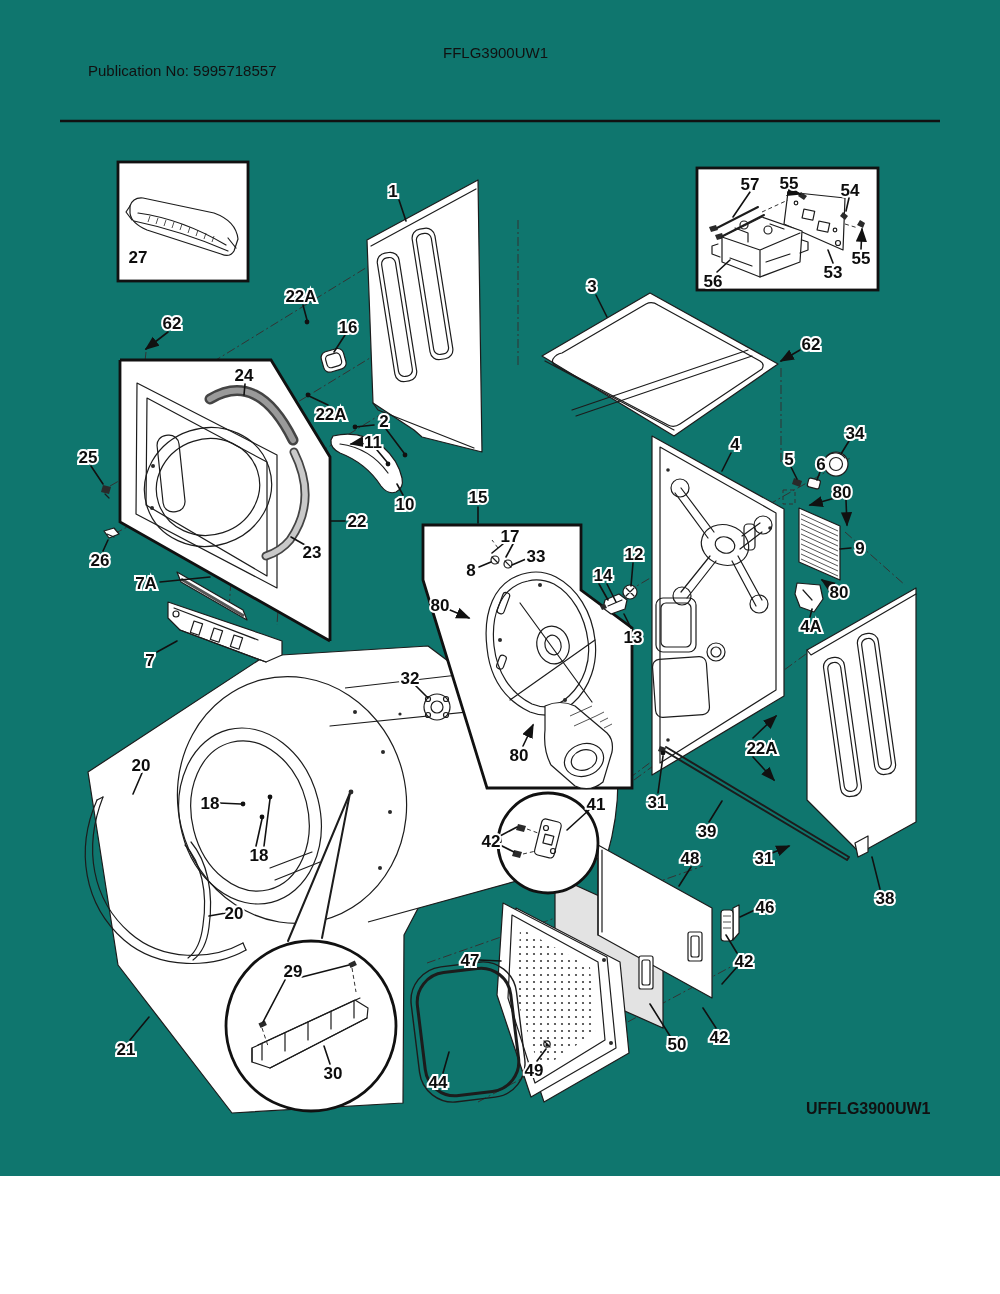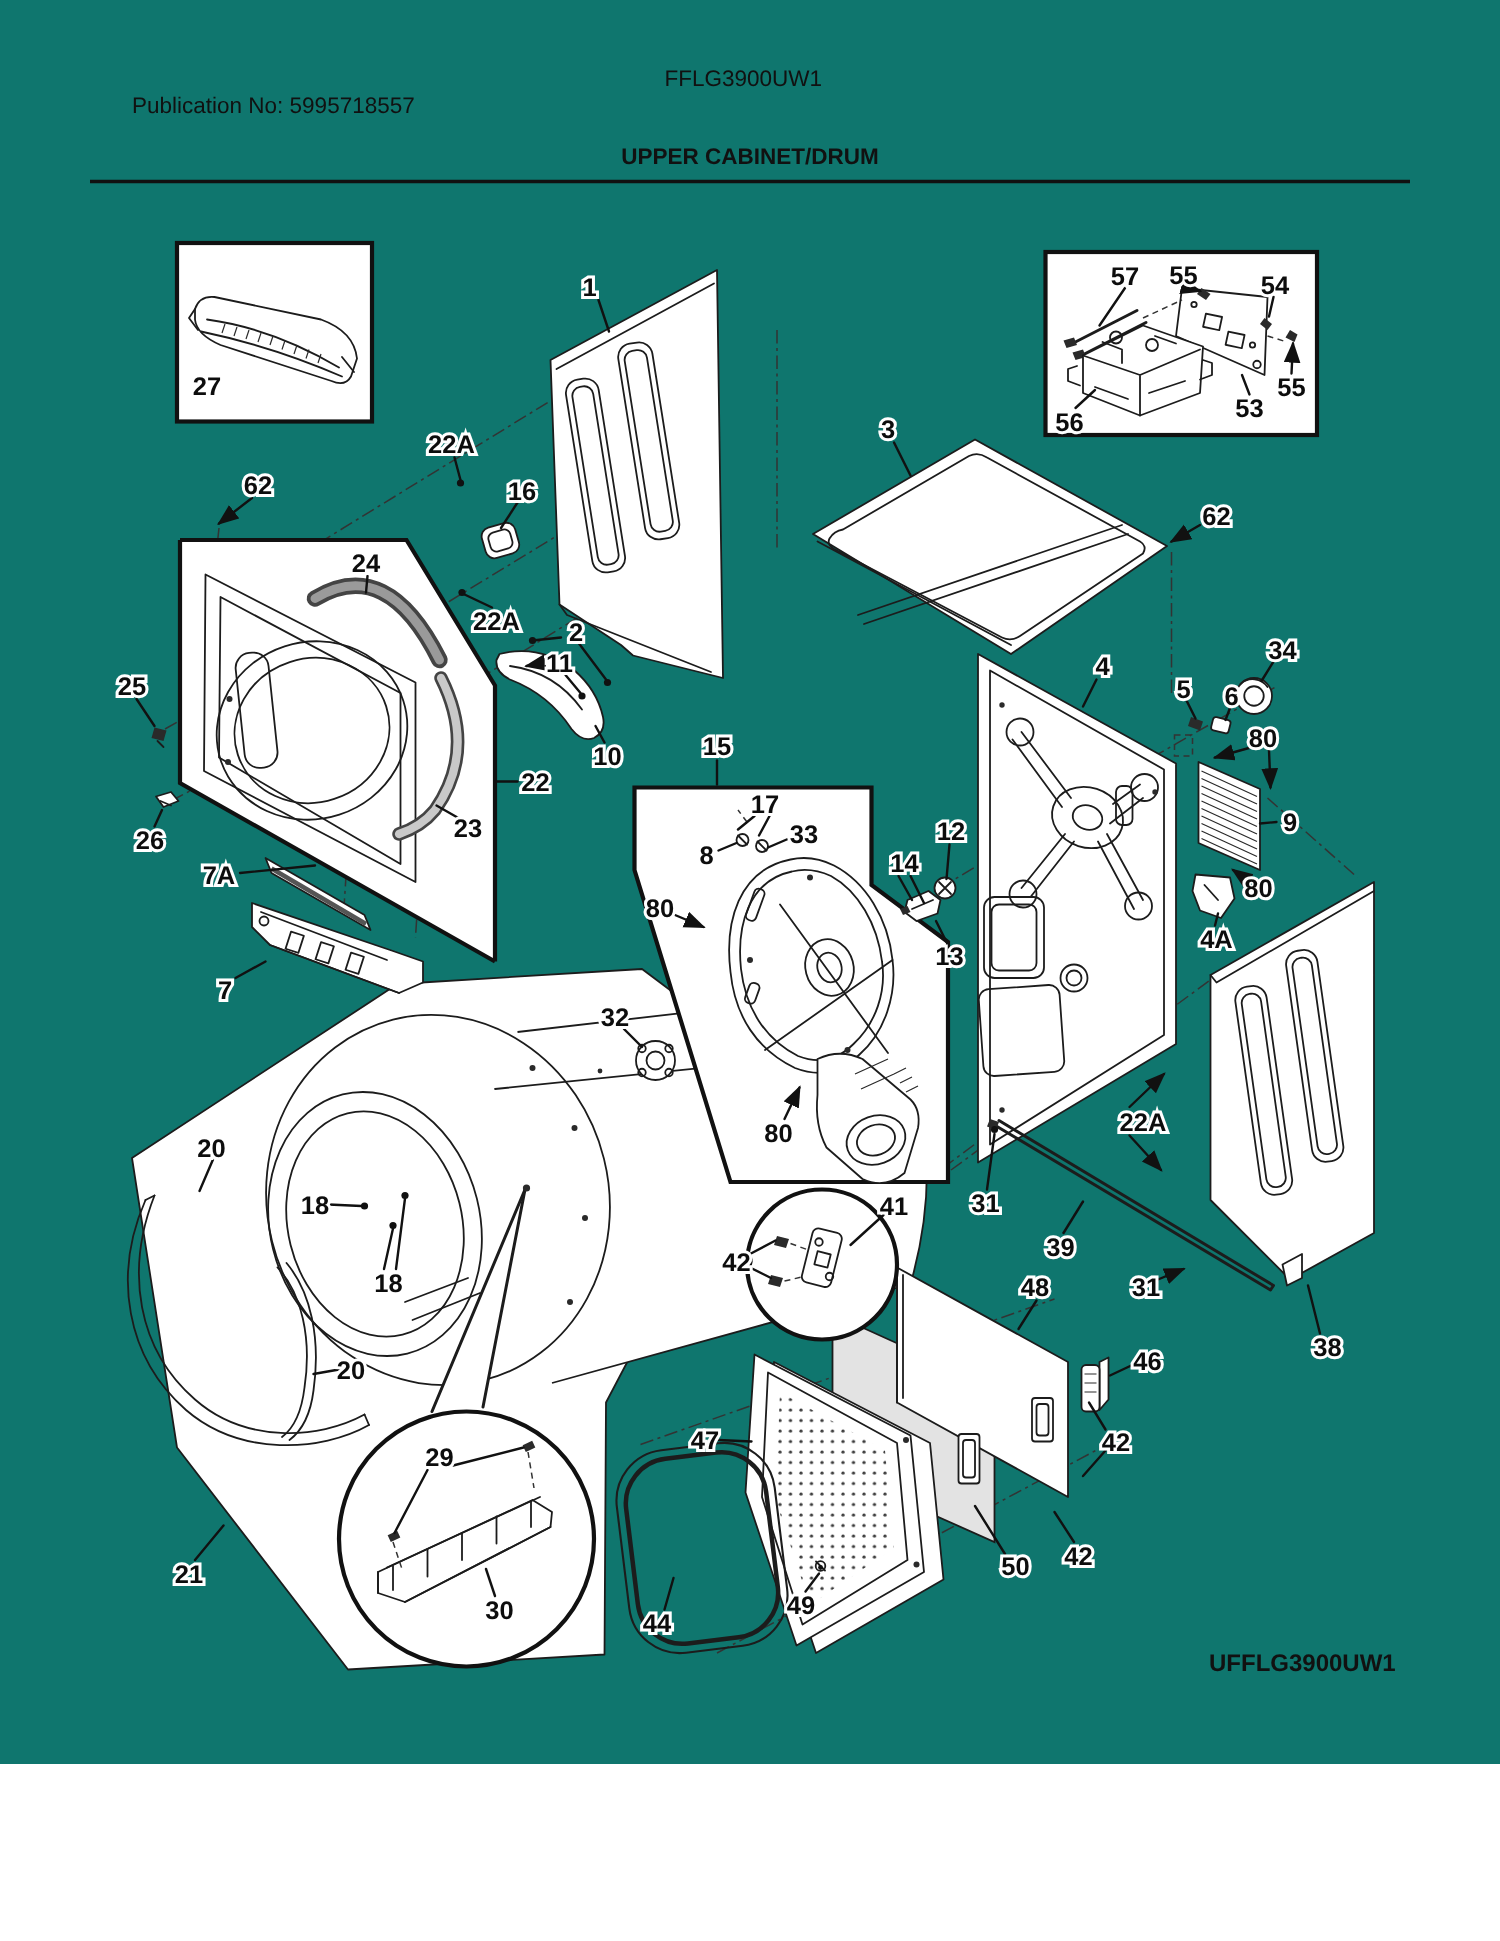--- a/index.html
+++ b/index.html
@@ -23,21 +23,20 @@
           paint-order:stroke;stroke:#ffffff;stroke-width:4px;}
   .wm{font:bold 16px "Liberation Sans",sans-serif;fill:#111;}
 </style>
 </head>
 <body>
 
 <div id="page">
 
   <div class="hdr-text" style="left:88px;top:62px;">Publication No: 5995718557</div>
   <div class="hdr-text" style="left:443px;top:44px;">FFLG3900UW1</div>
-  <div class="hdr-text title" style="left:0;top:96px;width:1000px;text-align:center;">UPPER CABINET/DRUM</div>
 
   <div class="hdr-text" style="left:88px;top:1229px;font-size:18px;text-align:right;">10/19</div>
   <div class="hdr-text" style="left:493px;top:1229px;font-size:14px;">2</div>
 
   <svg width="1000" height="1294" viewBox="0 0 1000 1294">
     <defs>
       <marker id="arw" markerWidth="9" markerHeight="8" refX="8" refY="3.5" orient="auto">
         <path d="M0,0 L9,3.5 L0,7 Z" fill="#111"></path>
       </marker>
       <pattern id="dotpat" width="7" height="7" patternUnits="userSpaceOnUse">

